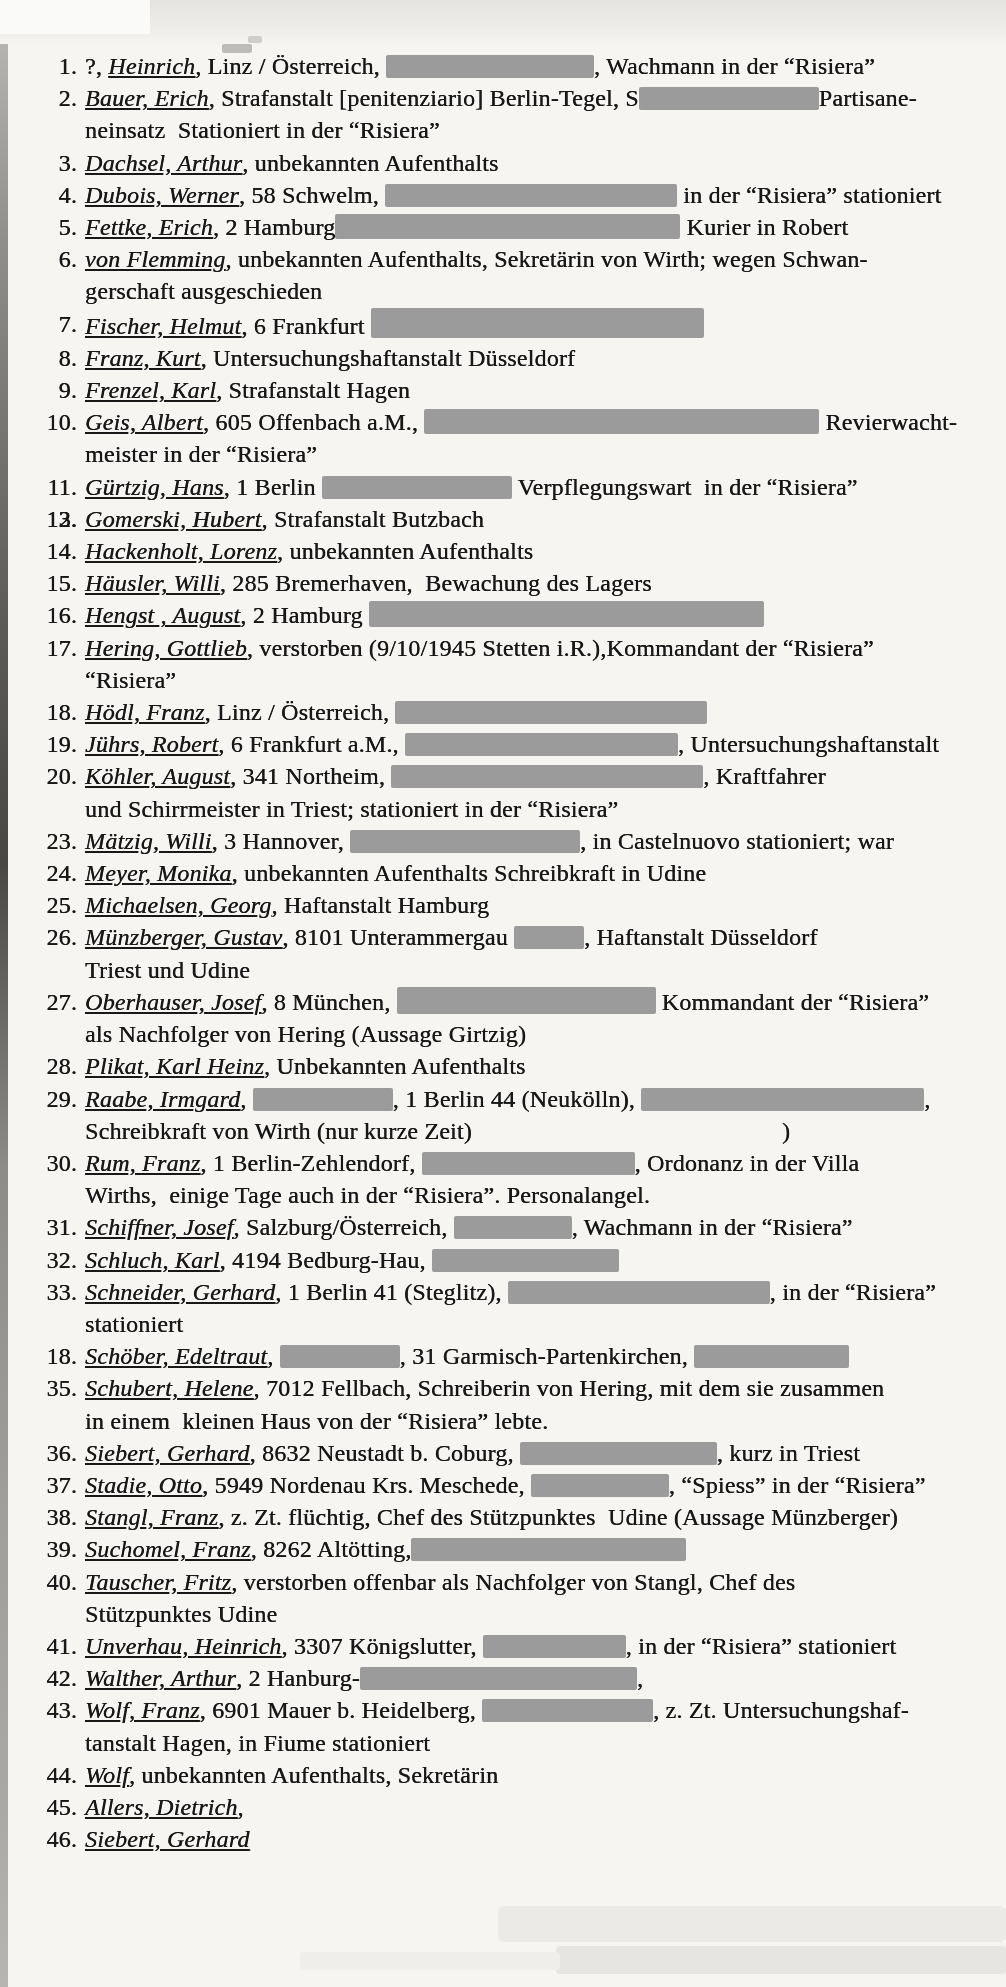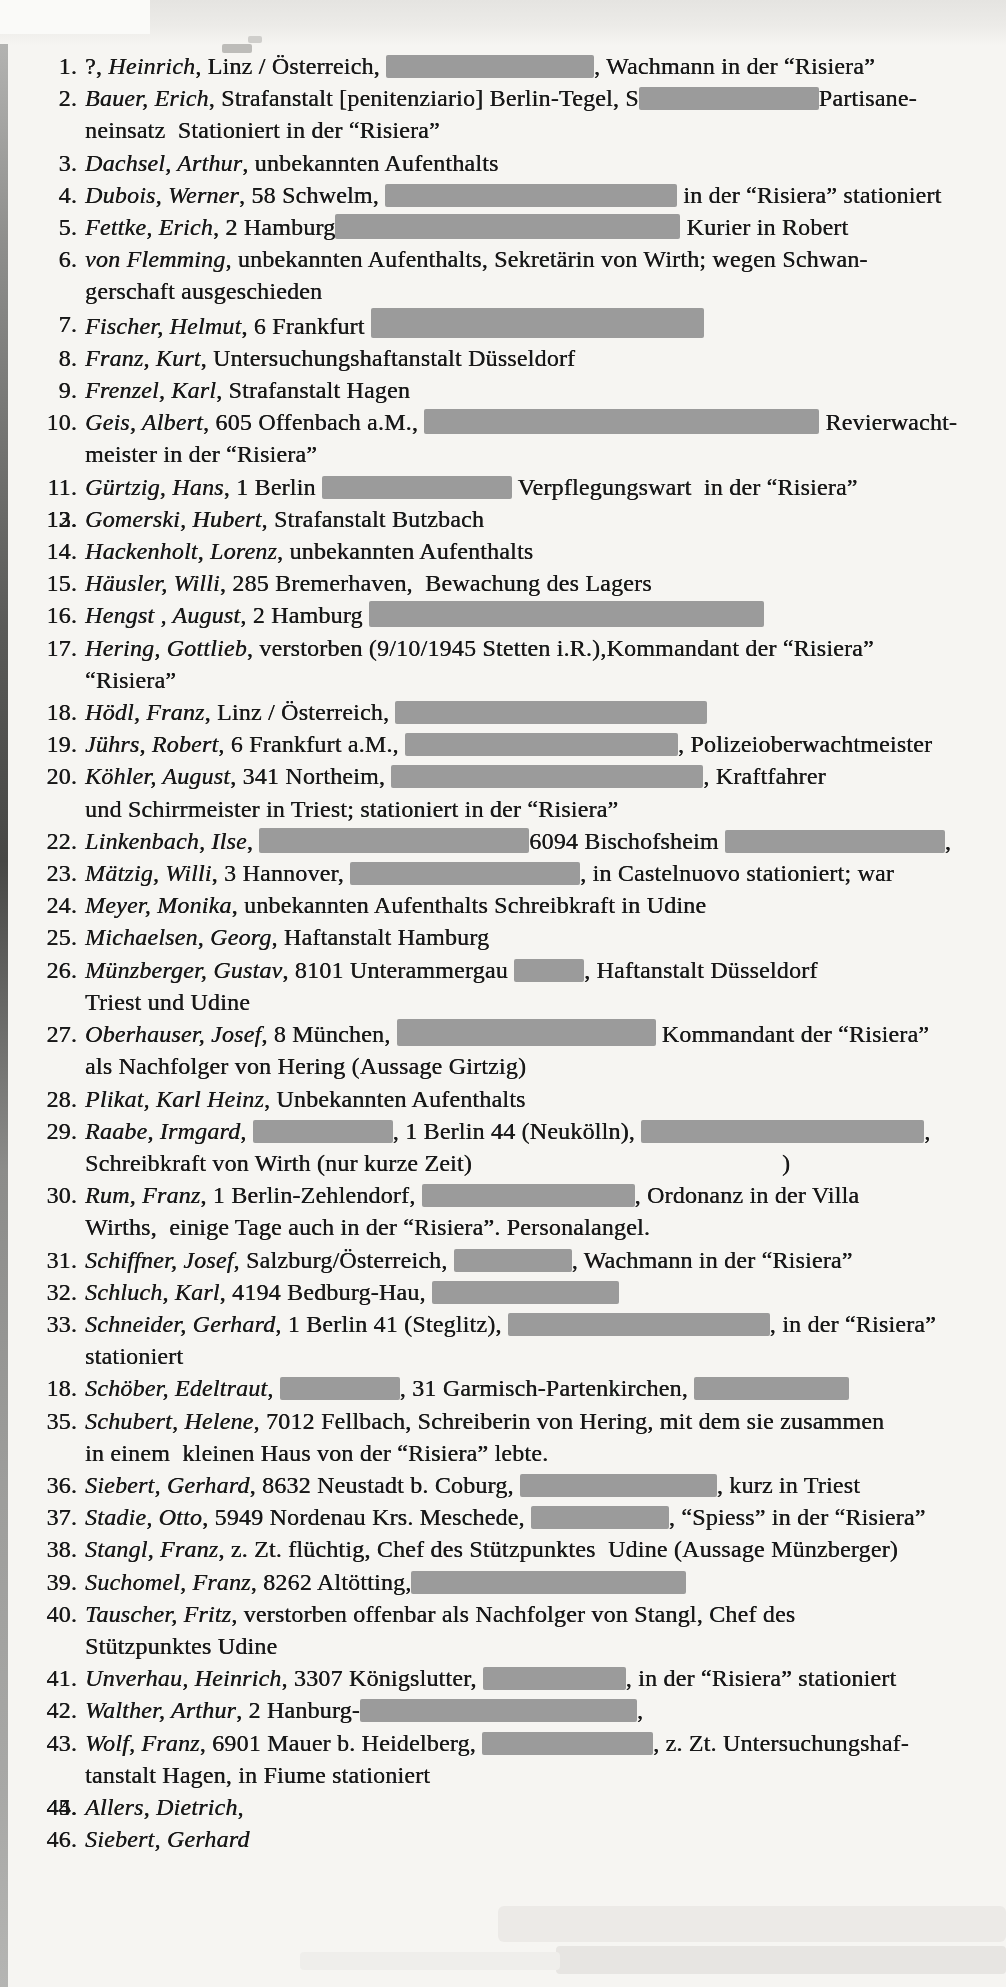--- a/index.html
+++ b/index.html
@@ -41,21 +41,21 @@
     padding-left:52px;
     font-size:24px;
     line-height:32.2px;
     letter-spacing:.2px;
     text-shadow:.35px 0 0 currentColor;
   }
   .num{
     position:absolute;left:0;top:0;width:44px;
     text-align:right;
   }
-  .name{font-style:italic;}
+  .name{font-style:italic;text-decoration:underline;}
   .redact{
     display:inline-block;
     background:#9b9b9b;
     height:23px;
     vertical-align:-4px;
     border-radius:2px;
   }
   .spacer{display:inline-block;height:1px;}
 </style>
 </head>
@@ -79,23 +79,22 @@
       <div class="entry"><span class="num">9.</span><span><span class="name">Frenzel, Karl</span><span>, Strafanstalt Hagen</span></span></div>
       <div class="entry"><span class="num">10.</span><span><span class="name">Geis, Albert</span><span>, 605 Offenbach a.M., </span><span class="redact" style="width: 395px; height: 25px;"></span><span> Revierwacht-</span><br><span>meister in der “Risiera”</span></span></div>
       <div class="entry"><span class="num">11.</span><span><span class="name">Gürtzig, Hans</span><span>, 1 Berlin </span><span class="redact" style="width: 190px;"></span><span> Verpflegungswart&nbsp; in der “Risiera”</span></span></div>
       <div class="entry"><span class="num">12.</span></div>
       <div class="entry"><span class="num">13.</span><span><span class="name">Gomerski, Hubert</span><span>, Strafanstalt Butzbach</span></span></div>
       <div class="entry"><span class="num">14.</span><span><span class="name">Hackenholt, Lorenz</span><span>, unbekannten Aufenthalts</span></span></div>
       <div class="entry"><span class="num">15.</span><span><span class="name">Häusler, Willi</span><span>, 285 Bremerhaven,&nbsp; Bewachung des Lagers</span></span></div>
       <div class="entry"><span class="num">16.</span><span><span class="name">Hengst , August</span><span>, 2 Hamburg </span><span class="redact" style="width: 395px; height: 26px;"></span></span></div>
       <div class="entry"><span class="num">17.</span><span><span class="name">Hering, Gottlieb</span><span>, verstorben (9/10/1945 Stetten i.R.),Kommandant der “Risiera”</span><br><span>“Risiera”</span></span></div>
       <div class="entry"><span class="num">18.</span><span><span class="name">Hödl, Franz</span><span>, Linz / Österreich, </span><span class="redact" style="width: 312px;"></span></span></div>
-      <div class="entry"><span class="num">19.</span><span><span class="name">Jührs, Robert</span><span>, 6 Frankfurt a.M., </span><span class="redact" style="width: 273px;"></span><span>, Polizeioberwachtmeister</span></span></div>
+      <div class="entry"><span class="num">19.</span><span><span class="name">Jührs, Robert</span><span>, 6 Frankfurt a.M., </span><span class="redact" style="width: 273px;"></span><span>, Untersuchungshaftanstalt</span></span></div>
       <div class="entry"><span class="num">20.</span><span><span class="name">Köhler, August</span><span>, 341 Northeim, </span><span class="redact" style="width: 312px;"></span><span>, Kraftfahrer</span><br><span>und Schirrmeister in Triest; stationiert in der “Risiera”</span></span></div>
-      <div class="entry"><span class="num">22.</span><span><span class="name">Linkenbach, Ilse</span><span>, </span><span class="redact" style="width: 270px; height: 25px;"></span><span>6094 Bischofsheim </span><span class="redact" style="width: 220px;"></span><span>,</span></span></div>
       <div class="entry"><span class="num">23.</span><span><span class="name">Mätzig, Willi</span><span>, 3 Hannover, </span><span class="redact" style="width: 230px;"></span><span>, in Castelnuovo stationiert; war</span></span></div>
       <div class="entry"><span class="num">24.</span><span><span class="name">Meyer, Monika</span><span>, unbekannten Aufenthalts Schreibkraft in Udine</span></span></div>
       <div class="entry"><span class="num">25.</span><span><span class="name">Michaelsen, Georg</span><span>, Haftanstalt Hamburg</span></span></div>
       <div class="entry"><span class="num">26.</span><span><span class="name">Münzberger, Gustav</span><span>, 8101 Unterammergau </span><span class="redact" style="width: 70px;"></span><span>, Haftanstalt Düsseldorf</span><br><span>Triest und Udine</span></span></div>
       <div class="entry"><span class="num">27.</span><span><span class="name">Oberhauser, Josef</span><span>, 8 München, </span><span class="redact" style="width: 259px; height: 27px;"></span><span> Kommandant der “Risiera”</span><br><span>als Nachfolger von Hering (Aussage Girtzig)</span></span></div>
       <div class="entry"><span class="num">28.</span><span><span class="name">Plikat, Karl Heinz</span><span>, Unbekannten Aufenthalts</span></span></div>
       <div class="entry"><span class="num">29.</span><span><span class="name">Raabe, Irmgard</span><span>, </span><span class="redact" style="width: 140px;"></span><span>, 1 Berlin 44 (Neukölln), </span><span class="redact" style="width: 283px;"></span><span>,</span><br><span>Schreibkraft von Wirth (nur kurze Zeit)</span><span class="spacer" style="width: 310px;"></span><span>)</span></span></div>
       <div class="entry"><span class="num">30.</span><span><span class="name">Rum, Franz</span><span>, 1 Berlin-Zehlendorf, </span><span class="redact" style="width: 213px;"></span><span>, Ordonanz in der Villa</span><br><span>Wirths,&nbsp; einige Tage auch in der “Risiera”. Personalangel.</span></span></div>
       <div class="entry"><span class="num">31.</span><span><span class="name">Schiffner, Josef</span><span>, Salzburg/Österreich, </span><span class="redact" style="width: 118px;"></span><span>, Wachmann in der “Risiera”</span></span></div>
       <div class="entry"><span class="num">32.</span><span><span class="name">Schluch, Karl</span><span>, 4194 Bedburg-Hau, </span><span class="redact" style="width: 187px;"></span></span></div>
@@ -103,20 +102,20 @@
       <div class="entry"><span class="num">18.</span><span><span class="name">Schöber, Edeltraut</span><span>, </span><span class="redact" style="width: 120px;"></span><span>, 31 Garmisch-Partenkirchen, </span><span class="redact" style="width: 155px;"></span></span></div>
       <div class="entry"><span class="num">35.</span><span><span class="name">Schubert, Helene</span><span>, 7012 Fellbach, Schreiberin von Hering, mit dem sie zusammen</span><br><span>in einem&nbsp; kleinen Haus von der “Risiera” lebte.</span></span></div>
       <div class="entry"><span class="num">36.</span><span><span class="name">Siebert, Gerhard</span><span>, 8632 Neustadt b. Coburg, </span><span class="redact" style="width: 197px;"></span><span>, kurz in Triest</span></span></div>
       <div class="entry"><span class="num">37.</span><span><span class="name">Stadie, Otto</span><span>, 5949 Nordenau Krs. Meschede, </span><span class="redact" style="width: 138px;"></span><span>, “Spiess” in der “Risiera”</span></span></div>
       <div class="entry"><span class="num">38.</span><span><span class="name">Stangl, Franz</span><span>, z. Zt. flüchtig, Chef des Stützpunktes&nbsp; Udine (Aussage Münzberger)</span></span></div>
       <div class="entry"><span class="num">39.</span><span><span class="name">Suchomel, Franz</span><span>, 8262 Altötting,</span><span class="redact" style="width: 275px;"></span></span></div>
       <div class="entry"><span class="num">40.</span><span><span class="name">Tauscher, Fritz</span><span>, verstorben offenbar als Nachfolger von Stangl, Chef des</span><br><span>Stützpunktes Udine</span></span></div>
       <div class="entry"><span class="num">41.</span><span><span class="name">Unverhau, Heinrich</span><span>, 3307 Königslutter, </span><span class="redact" style="width: 143px;"></span><span>, in der “Risiera” stationiert</span></span></div>
       <div class="entry"><span class="num">42.</span><span><span class="name">Walther, Arthur</span><span>, 2 Hanburg-</span><span class="redact" style="width: 277px;"></span><span>,</span></span></div>
       <div class="entry"><span class="num">43.</span><span><span class="name">Wolf, Franz</span><span>, 6901 Mauer b. Heidelberg, </span><span class="redact" style="width: 171px;"></span><span>, z. Zt. Untersuchungshaf-</span><br><span>tanstalt Hagen, in Fiume stationiert</span></span></div>
-      <div class="entry"><span class="num">44.</span></div>
+      <div class="entry"><span class="num">44.</span><span><span class="name">Wolf</span><span>, unbekannten Aufenthalts, Sekretärin</span></span></div>
       <div class="entry"><span class="num">45.</span><span><span class="name">Allers, Dietrich</span><span>,</span></span></div>
       <div class="entry"><span class="num">46.</span><span><span class="name">Siebert, Gerhard</span></span></div>
     </div>
   <div class="bottom-smudge-1"></div>
   <div class="bottom-smudge-2"></div>
   <div class="bottom-smudge-3"></div>
 </div>
 
 </body></html>

